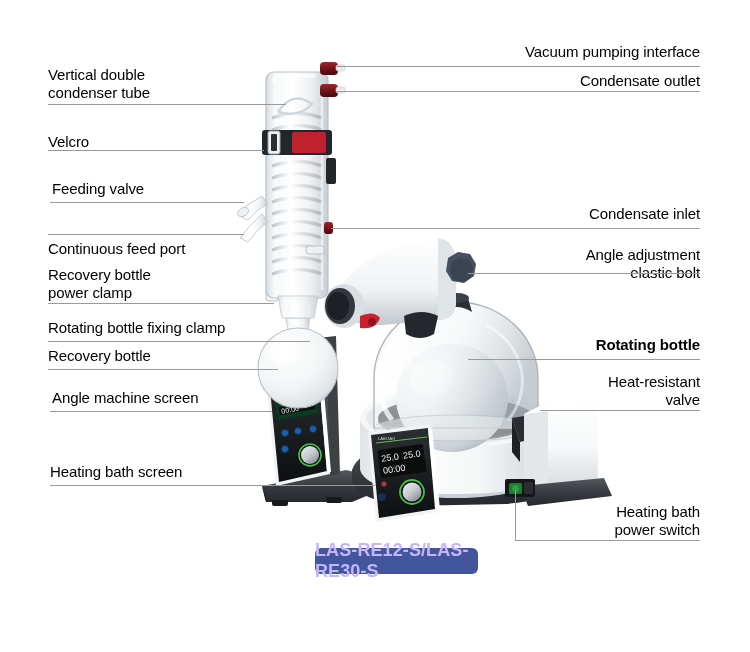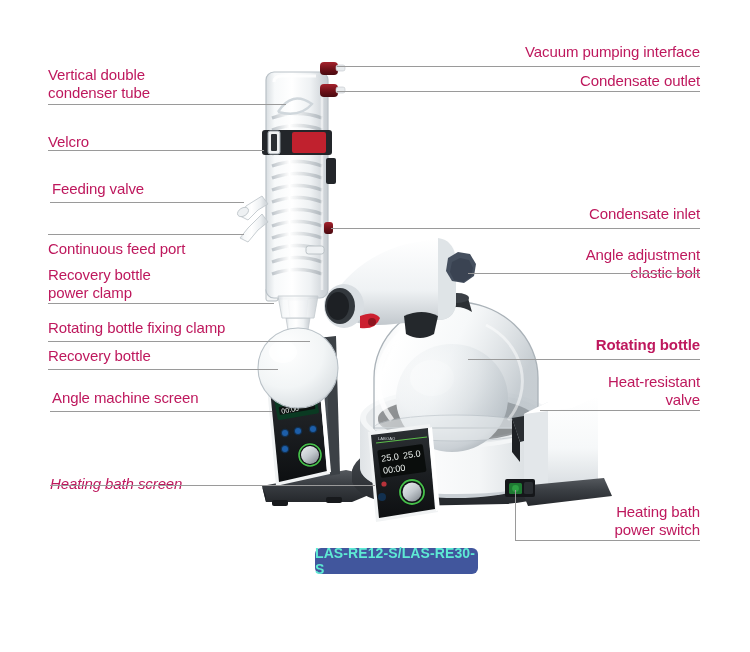--- a/index.html
+++ b/index.html
@@ -10,21 +10,21 @@
     font-family:"Liberation Sans","DejaVu Sans",sans-serif;
     overflow:hidden;
     position:relative;
   }
   #stage{position:absolute;left:0;top:0;width:750px;height:652px;}
 
   
   .callout{position:absolute;}
   .callout .txt{
     position:absolute;
-    color:#be185d;
+    color:#000000;
     font-size:15px;
     line-height:18px;
     white-space:pre;
     letter-spacing:-0.1px;
   }
   .callout.left .txt{left:0;text-align:left;}
   .callout.right .txt{right:0;text-align:right;}
   .rule{
     position:absolute;
     height:0;
@@ -36,22 +36,22 @@
     border-left:1px solid #9a9a9a;
   }
 
   
   #badge{
     position:absolute;
     left:315px;top:548px;
     width:163px;height:26px;
     background:#41569d;
     border-radius:6px;
-    color:#5eead4;
-    font-size:14px;
+    color:#c4b5fd;
+    font-size:18px;
     font-weight:bold;
     letter-spacing:0.1px;
     display:flex;align-items:center;justify-content:center;
   }
 
   
   #art{position:absolute;left:0;top:0;width:750px;height:652px;}
 </style>
 </head>
 <body>
@@ -373,21 +373,21 @@
     <div class="txt" style="top:0;">Recovery bottle</div>
   </div>
   <div class="rule" style="left:48px;top:369px;width:230px;"></div>
 
   <div class="callout left" style="left:52px;top:389px;width:220px;">
     <div class="txt" style="top:0;">Angle machine screen</div>
   </div>
   <div class="rule" style="left:50px;top:411px;width:222px;"></div>
 
   <div class="callout left" style="left:50px;top:463px;width:220px;">
-    <div class="txt" style="top:12px;font-style:italic;">Heating bath screen</div>
+    <div class="txt" style="top:0;">Heating bath screen</div>
   </div>
   <div class="rule" style="left:50px;top:485px;width:325px;"></div>
 
   <div class="callout right" style="right:50px;top:43px;width:260px;">
     <div class="txt" style="top:0;">Vacuum pumping interface</div>
   </div>
   <div class="rule" style="left:337px;top:66px;width:363px;"></div>
 
   <div class="callout right" style="right:50px;top:72px;width:260px;">
     <div class="txt" style="top:0;">Condensate outlet</div>

